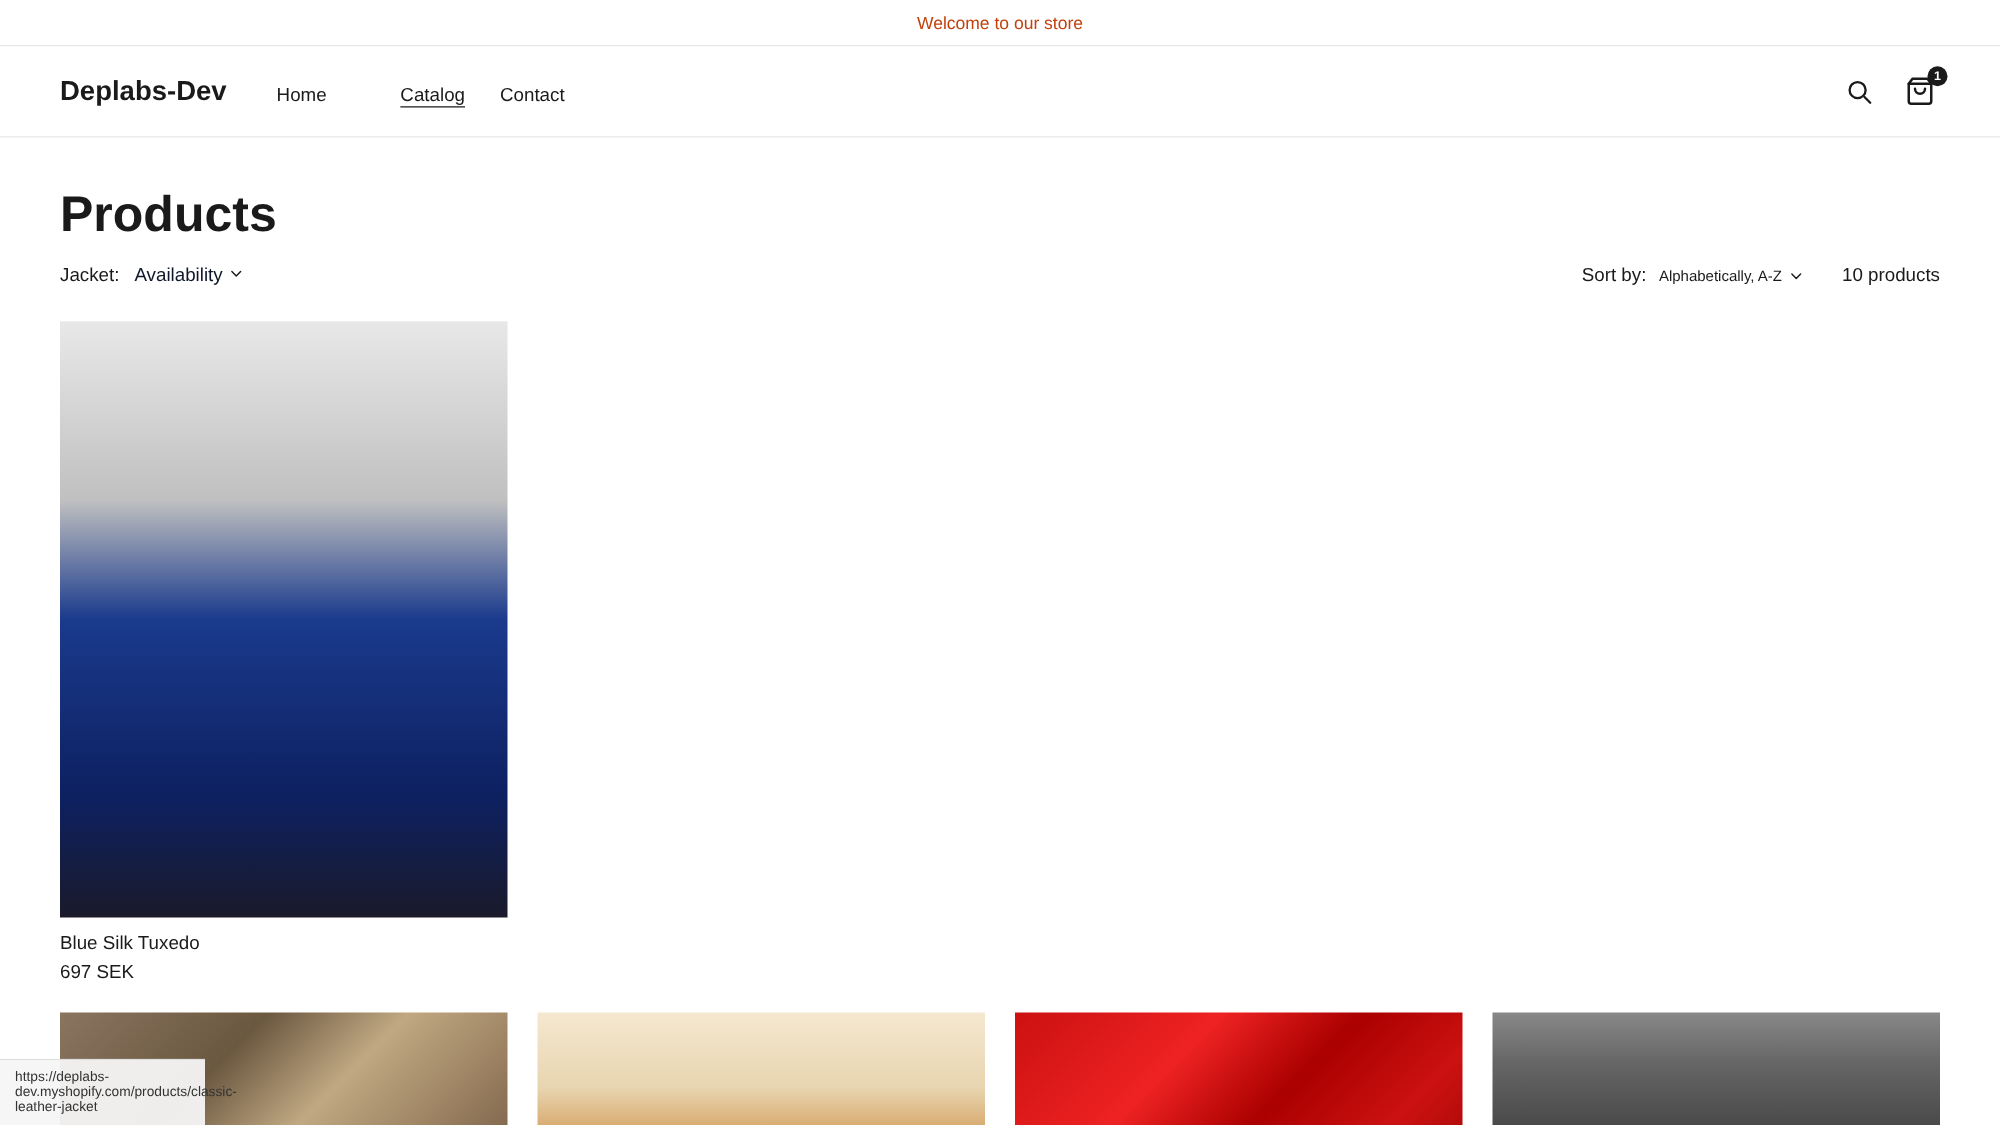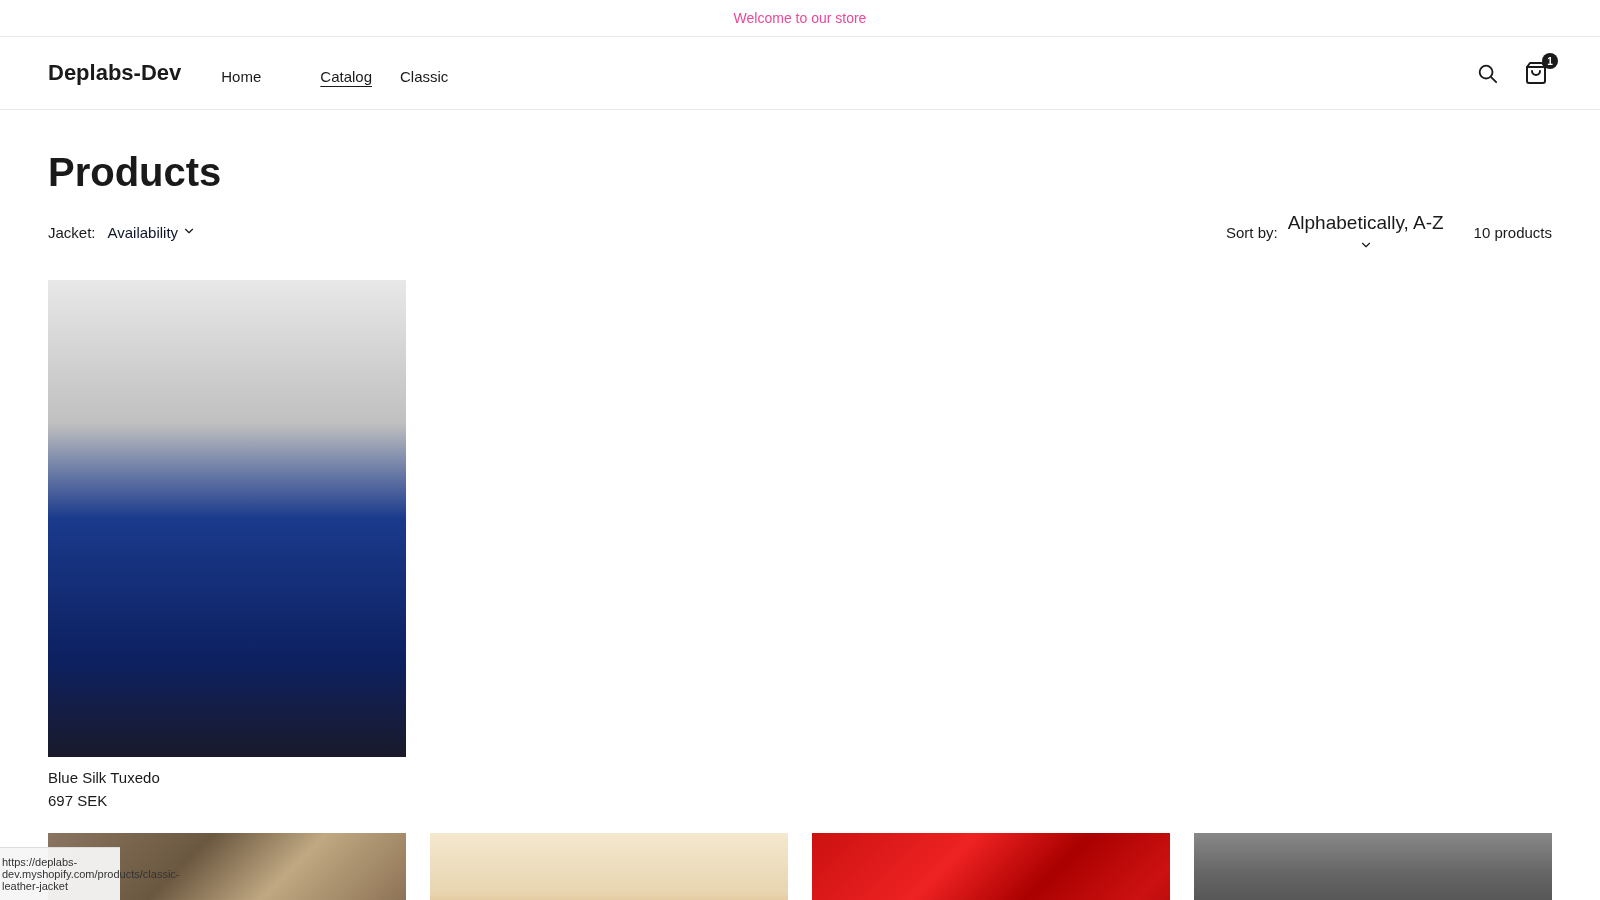--- a/index.html
+++ b/index.html
@@ -5,21 +5,21 @@
     * { margin: 0; padding: 0; box-sizing: border-box; }
     body { font-family: -apple-system, BlinkMacSystemFont, 'Segoe UI', Helvetica, Arial, sans-serif; background: #fff; color: #1a1a1a; }
 
     
     .announcement-bar {
       background: #fff;
       border-bottom: 1px solid #e8e8e8;
       text-align: center;
       padding: 10px 12px;
       font-size: 14px;
-      color: #ec4899;
+      color: #c2410c;
     }
 
     
     .header {
       display: flex;
       align-items: center;
       justify-content: space-between;
       padding: 20px 48px;
       border-bottom: 1px solid #e8e8e8;
     }
@@ -133,24 +133,23 @@
       font-size: 15px;
       color: #1a1a1a;
       font-weight: 500;
     }
     .sort-dropdown {
       display: flex;
       align-items: center;
       gap: 4px;
       background: none;
       border: none;
-      font-size: 19px;
-      cursor: pointer;
-      color: #1a1a1a;
-      flex-direction: column;
+      font-size: 12px;
+      cursor: pointer;
+      color: #1a1a1a;
     }
     .product-count {
       font-size: 15px;
       color: #1a1a1a;
       margin-left: 20px;
     }
 
     
     .product-grid {
       display: grid;
@@ -189,23 +188,23 @@
     .product-price {
       font-size: 15px;
       color: #1a1a1a;
     }
 
     
     .bottom-bar {
       position: fixed;
       bottom: 0;
       left: 0;
-      width: 120px;
+      width: 164px;
       background: rgba(245,245,245,0.95);
-      padding: 8px 2px;
+      padding: 8px 12px;
       font-size: 11px;
       color: #333;
       border-top: 1px solid #ddd;
     }
 
     
     .product-grid-partial {
       display: grid;
       grid-template-columns: repeat(4, 1fr);
       gap: 24px;
@@ -228,21 +227,21 @@
     <a class="brand-name">Deplabs-Dev</a>
     <nav>
       <ul class="nav">
         <li class="nav-item">
           <a>Home</a>
         </li>
         <li class="nav-item active">
           <a>Catalog</a>
         </li>
         <li class="nav-item">
-          <a>Classic</a>
+          <a>Contact</a>
         </li>
       </ul>
     </nav>
   </div>
   <div class="header-right">
     <button class="search-icon-btn">
       <svg width="22" height="22" viewBox="0 0 24 24" fill="none" stroke="#1a1a1a" stroke-width="2" stroke-linecap="round" stroke-linejoin="round">
         <circle cx="11" cy="11" r="7"></circle>
         <line x1="17" y1="17" x2="22" y2="22"></line>
       </svg>

